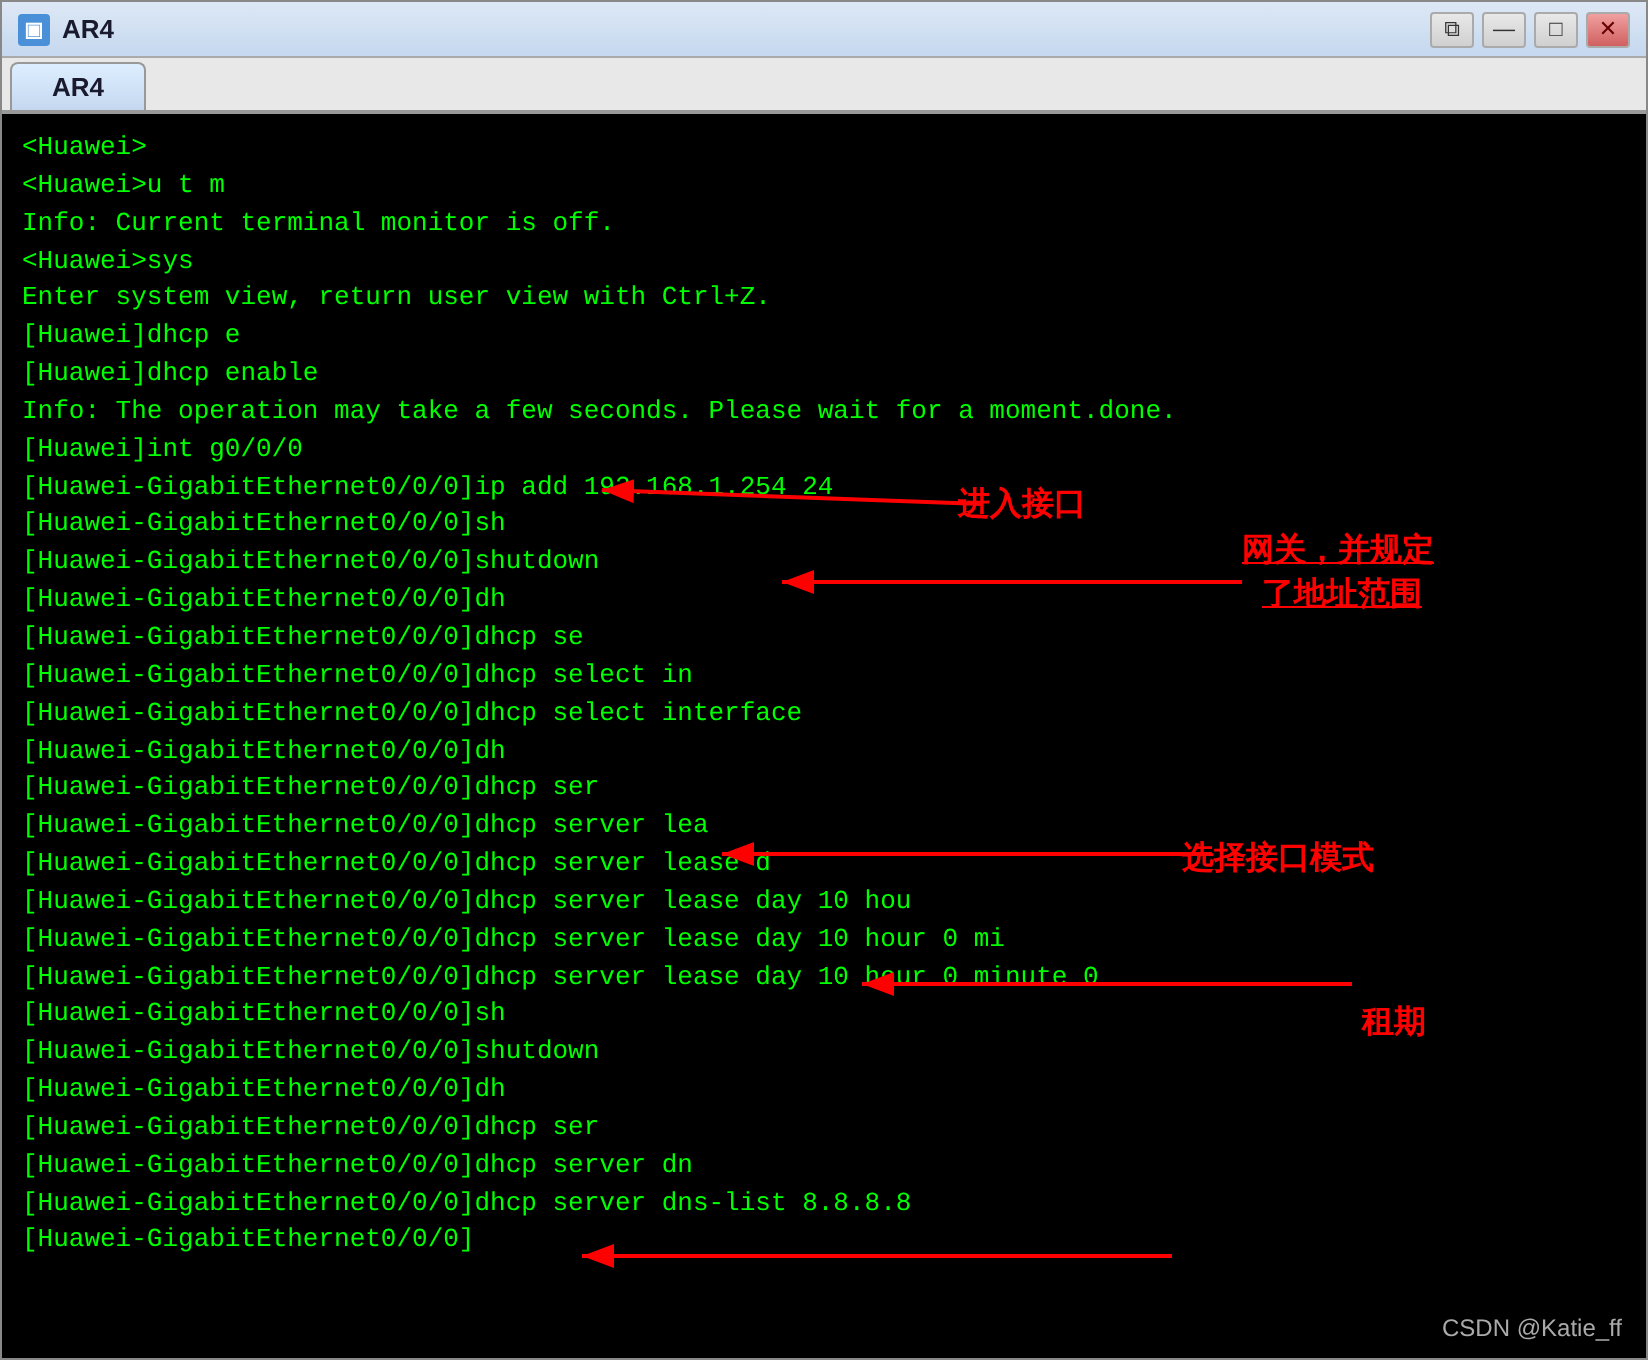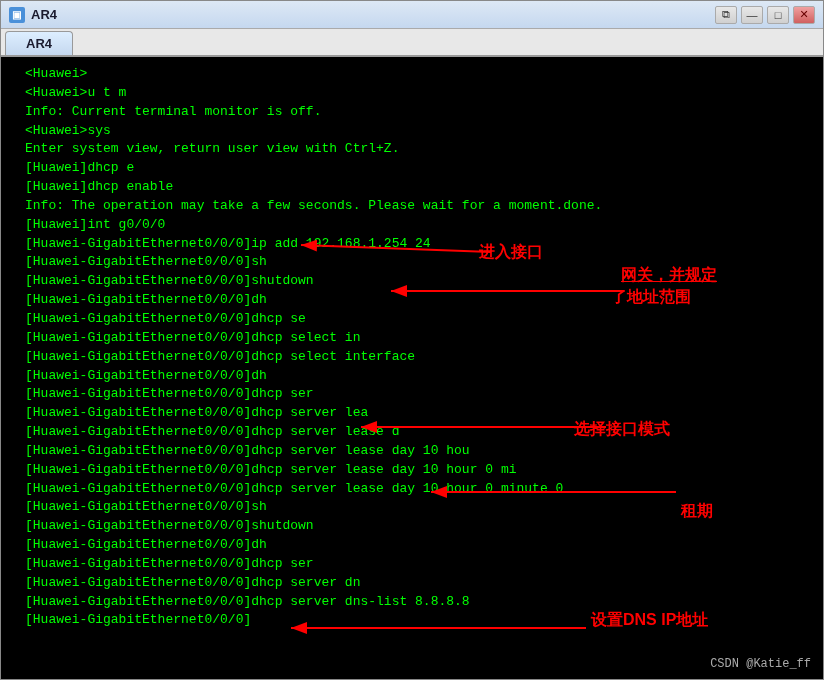--- a/index.html
+++ b/index.html
@@ -99,21 +99,21 @@
     }
 
     .terminal-area {
       flex: 1;
       background: #000;
       position: relative;
       overflow: hidden;
     }
 
     .terminal-content {
-      padding: 8px 24px;
+      padding: 8px 10px;
       font-family: 'Courier New', Courier, monospace;
       font-size: 13px;
       color: #00ff00;
       line-height: 1.45;
       white-space: pre;
     }
 
     .terminal-content .line {
       display: block;
     }
@@ -131,21 +131,21 @@
       position: absolute;
       pointer-events: none;
     }
 
     .watermark {
       position: absolute;
       bottom: 8px;
       right: 12px;
       color: #aaa;
       font-size: 12px;
-      font-family: Liberation Mono, monospace;
+      font-family: Liberation Sans, sans-serif;
     }
   </style>
 </head>
 <body>
 
 <div class="window">
 
   <div class="title-bar">
     <div class="title-bar-icon">
       <span>▣</span>
@@ -172,32 +172,32 @@
       <defs>
         <marker id="arrowhead1" markerWidth="8" markerHeight="6" refX="8" refY="3" orient="auto">
           <polygon points="0 0, 8 3, 0 6" fill="#ff0000"></polygon>
         </marker>
       </defs>
       <line x1="210" y1="35" x2="20" y2="28" stroke="#ff0000" stroke-width="2" marker-end="url(#arrowhead1)"></line>
     </svg>
 
     <div class="annotation" style="top: 208px; left: 620px; text-decoration: underline;">网关，并规定</div>
 
-    <div class="annotation" style="top: 230px; left: 610px;">了地址范围</div>
+    <div class="annotation" style="top: 230px; left: 630px; text-decoration: underline;">了地址范围</div>
 
     <svg class="arrow-svg" style="top:220px; left:380px; width:250px; height:30px;">
       <defs>
         <marker id="arrowhead2" markerWidth="8" markerHeight="6" refX="8" refY="3" orient="auto">
           <polygon points="0 0, 8 3, 0 6" fill="#ff0000"></polygon>
         </marker>
       </defs>
       <line x1="240" y1="14" x2="10" y2="14" stroke="#ff0000" stroke-width="2" marker-end="url(#arrowhead2)"></line>
     </svg>
 
-    <div class="annotation" style="top: 362px; left: 573px;">选择接口模式</div>
+    <div class="annotation" style="top: 362px; left: 590px;">选择接口模式</div>
 
     <svg class="arrow-svg" style="top:355px; left:350px; width:270px; height:30px;">
       <defs>
         <marker id="arrowhead3" markerWidth="8" markerHeight="6" refX="8" refY="3" orient="auto">
           <polygon points="0 0, 8 3, 0 6" fill="#ff0000"></polygon>
         </marker>
       </defs>
       <line x1="255" y1="15" x2="10" y2="15" stroke="#ff0000" stroke-width="2" marker-end="url(#arrowhead3)"></line>
     </svg>
 
@@ -205,21 +205,20 @@
 
     <svg class="arrow-svg" style="top:420px; left:420px; width:270px; height:30px;">
       <defs>
         <marker id="arrowhead4" markerWidth="8" markerHeight="6" refX="8" refY="3" orient="auto">
           <polygon points="0 0, 8 3, 0 6" fill="#ff0000"></polygon>
         </marker>
       </defs>
       <line x1="255" y1="15" x2="10" y2="15" stroke="#ff0000" stroke-width="2" marker-end="url(#arrowhead4)"></line>
     </svg>
 
-    <div class="annotation" style="top: 553px; left: 590px;">设置DNS IP地址</div>
 
     <svg class="arrow-svg" style="top:556px; left:280px; width:320px; height:30px;">
       <defs>
         <marker id="arrowhead5" markerWidth="8" markerHeight="6" refX="8" refY="3" orient="auto">
           <polygon points="0 0, 8 3, 0 6" fill="#ff0000"></polygon>
         </marker>
       </defs>
       <line x1="305" y1="15" x2="10" y2="15" stroke="#ff0000" stroke-width="2" marker-end="url(#arrowhead5)"></line>
     </svg>
 

